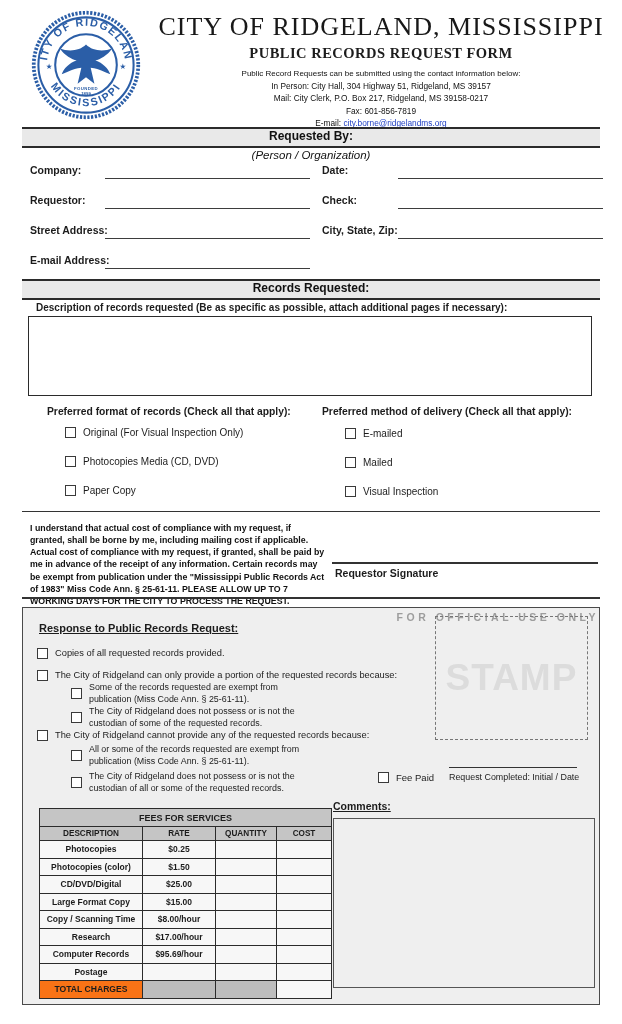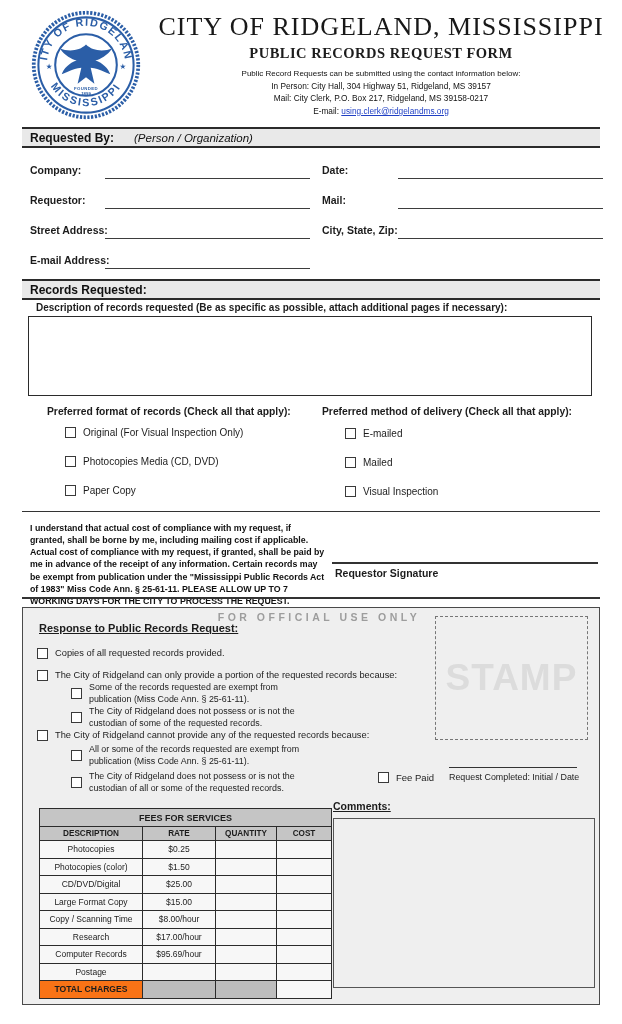--- a/index.html
+++ b/index.html
@@ -15,22 +15,22 @@
   .title{font-family:"Liberation Serif",serif;font-size:26px;letter-spacing:1px;color:#181818;white-space:nowrap}
   .subtitle{font-family:"Liberation Serif",serif;font-size:14.5px;font-weight:bold;letter-spacing:.5px;margin-top:3px}
   .contact{margin-top:6px;font-size:8.3px;line-height:1.5;font-weight:normal;color:#111}
   .contact .intro{font-size:8px}
   .email-link{color:#1f3fc4;text-decoration:underline;cursor:pointer}
 
   
   .section-bar{
     left:22px;width:578px;height:21px;background:#e9e9e9;
     border-top:2px solid #2b2b2b;border-bottom:2px solid #2b2b2b;
-    box-sizing:border-box;display:flex;align-items:center;padding:0 8px;gap:20px;
-    font-size:12px;font-weight:bold;color:#111;
+    box-sizing:border-box;display:flex;align-items:center;padding:0 8px;gap:6px;
+    font-size:12px;font-weight:bold;color:#111;flex-direction:column;
   }
   .bar-note{font-weight:normal;font-style:italic;font-size:11.5px}
 
   
   .field-label{font-size:10.5px;font-weight:bold;white-space:nowrap}
   .field-line{border-bottom:1.6px solid #3d3d3d;height:0}
 
   .desc-box{left:28px;top:316px;width:564px;height:80px;border:1.6px solid #2b2b2b;background:#fff;box-sizing:border-box}
 
   .group-label{font-size:10.3px;font-weight:bold;white-space:nowrap}
@@ -39,33 +39,33 @@
 
   .divider-thin{left:22px;width:578px;border-top:1.6px solid #333}
   .divider-thick{left:22px;width:578px;border-top:2.5px solid #333}
 
   .disclaimer{left:30px;top:522px;width:298px;font-size:8.8px;line-height:1.38;color:#111;font-weight:bold}
   .sig-line{left:332px;top:562px;width:266px;border-top:2px solid #333}
   .sig-label{left:335px;top:567px;font-size:10.5px;font-weight:bold}
 
   
   .official{left:22px;top:607px;width:578px;height:398px;background:#efefef;border:1.6px solid #4a4a4a;box-sizing:border-box}
-  .watermark{left:16px;right:0;top:3px;text-align:center;font-size:10.5px;font-weight:bold;letter-spacing:3.5px;color:#9d9d9d}
+  .watermark{left:16px;right:0;top:3px;text-align:right;font-size:10.5px;font-weight:bold;letter-spacing:3.5px;color:#9d9d9d}
   .response-title{left:16px;top:14px;font-size:11px;font-weight:bold;text-decoration:underline}
   .stamp-box{left:412px;top:8px;width:153px;height:124px;border:1.5px dashed #767676;display:flex;align-items:center;justify-content:center;box-sizing:border-box}
   .stamp-text{font-size:37px;font-weight:bold;letter-spacing:1px;color:#dcdcdc}
   .ou-cb-label{font-size:9.3px;white-space:nowrap}
   .ou-sub-label{font-size:8.9px;line-height:1.35;white-space:normal}
   .fee-line{left:426px;top:159px;width:128px;border-top:1.6px solid #333}
   .fee-completed{left:426px;top:164px;font-size:8.9px}
   .fee-paid-label{left:373px;top:164px;font-size:9.5px}
 
   
   .fees{left:16px;top:200px;border-collapse:collapse;background:#f7f7f7}
-  .fees td,.fees th{border:1.2px solid #2b2b2b;font-weight:normal;padding:0;text-align:center;vertical-align:middle}
+  .fees td,.fees th{border:1.2px solid #2b2b2b;font-weight:bold;padding:0;text-align:center;vertical-align:middle}
   .fees .t-title{background:#c5c5c5;font-size:9px;font-weight:bold;height:17px}
   .fees .t-head{background:#c5c5c5;font-size:8.2px;font-weight:bold;height:13px}
   .fees .t-cell{font-size:8.5px;height:16.5px}
   .col-desc{width:102px}.col-rate{width:72px}.col-qty{width:60px}.col-cost{width:54px}
   .fees .t-total{background:#f97316;font-size:8.6px;font-weight:bold}
   .fees .t-total-shaded{background:#bdbdbd}
 
   .comments-label{left:310px;top:192px;font-size:10.5px;font-weight:bold;text-decoration:underline}
   .comments-box{left:310px;top:210px;width:262px;height:170px;border:1.3px solid #555;box-sizing:border-box}
 </style>
@@ -95,40 +95,41 @@
   </svg>
 </div>
 
 <div class="abs header-text">
   <div class="title">CITY OF RIDGELAND, MISSISSIPPI</div>
   <div class="subtitle">PUBLIC RECORDS REQUEST FORM</div>
   <div class="contact">
     <div class="intro">Public Record Requests can be submitted using the contact information below:</div>
     <div>In Person:  City Hall, 304 Highway 51, Ridgeland, MS  39157</div>
     <div>Mail:  City Clerk, P.O. Box 217, Ridgeland, MS  39158-0217</div>
+    <div>Fax:  601-856-7819</div>
     <div>
       <span>E-mail:</span>
-      <span class="email-link">using.clerk@ridgelandms.org</span>
+      <span class="email-link">city.borne@ridgelandms.org</span>
     </div>
   </div>
 </div>
 
 <div class="abs section-bar" style="top:127px">
   <span>Requested By:</span>
   <span class="bar-note">(Person / Organization)</span>
 </div>
 
 <span class="abs field-label" style="left:30px;top:164px">Company:</span>
 <div class="abs field-line" style="left:105px;top:178px;width:205px"></div>
 <span class="abs field-label" style="left:322px;top:164px">Date:</span>
 <div class="abs field-line" style="left:398px;top:178px;width:205px"></div>
 
 <span class="abs field-label" style="left:30px;top:194px">Requestor:</span>
 <div class="abs field-line" style="left:105px;top:208px;width:205px"></div>
-<span class="abs field-label" style="left:322px;top:194px">Mail:</span>
+<span class="abs field-label" style="left:322px;top:194px">Check:</span>
 <div class="abs field-line" style="left:398px;top:208px;width:205px"></div>
 
 <span class="abs field-label" style="left:30px;top:224px">Street Address:</span>
 <div class="abs field-line" style="left:105px;top:238px;width:205px"></div>
 <span class="abs field-label" style="left:322px;top:224px">City, State, Zip:</span>
 <div class="abs field-line" style="left:398px;top:238px;width:205px"></div>
 
 <span class="abs field-label" style="left:30px;top:254px">E-mail Address:</span>
 <div class="abs field-line" style="left:105px;top:268px;width:205px"></div>
 

